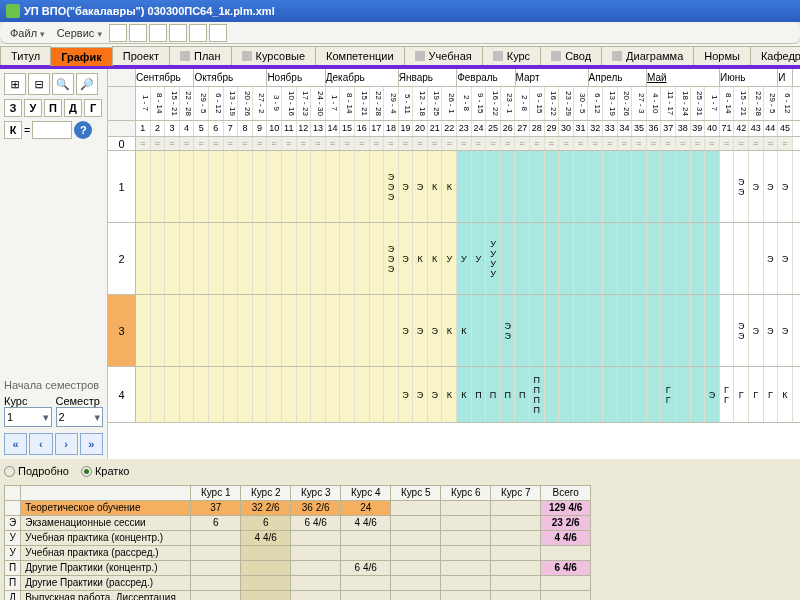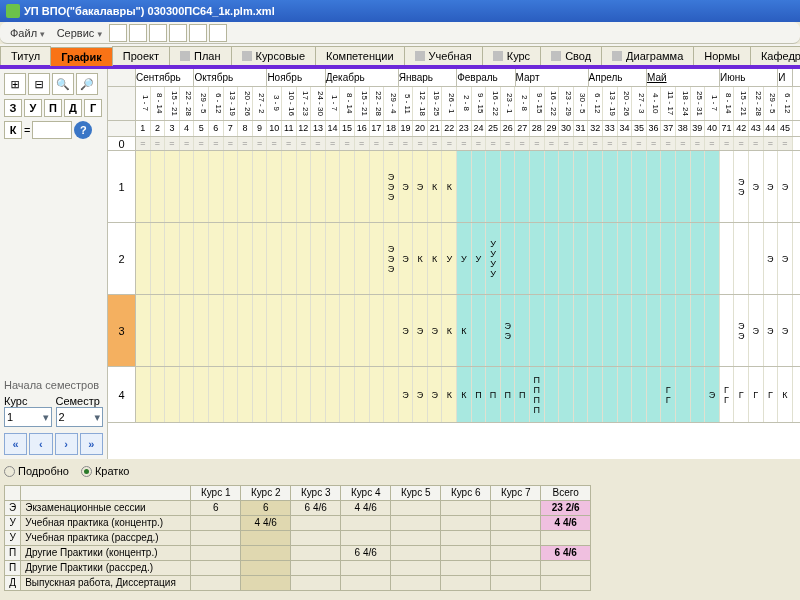--- a/index.html
+++ b/index.html
@@ -597,20 +597,32 @@
           <th class="kc">Курс 3</th>
           <th class="kc">Курс 4</th>
           <th class="kc">Курс 5</th>
           <th class="kc">Курс 6</th>
           <th class="kc">Курс 7</th>
           <th class="kc">Всего</th>
         </tr>
       </thead>
     <tbody id="sumbody">
         <tr>
+          <td class="code"></td>
+          <td class="lbl hl">Теоретическое обучение</td>
+          <td class="kc hl">37</td>
+          <td class="kc sel-col hl">32 2/6</td>
+          <td class="kc hl">36 2/6</td>
+          <td class="kc hl">24</td>
+          <td class="kc"></td>
+          <td class="kc"></td>
+          <td class="kc"></td>
+          <td class="kc pink">129 4/6</td>
+        </tr>
+        <tr>
           <td class="code">Э</td>
           <td class="lbl">Экзаменационные сессии</td>
           <td class="kc">6</td>
           <td class="kc sel-col">6</td>
           <td class="kc">6 4/6</td>
           <td class="kc">4 4/6</td>
           <td class="kc"></td>
           <td class="kc"></td>
           <td class="kc"></td>
           <td class="kc pink">23 2/6</td>

